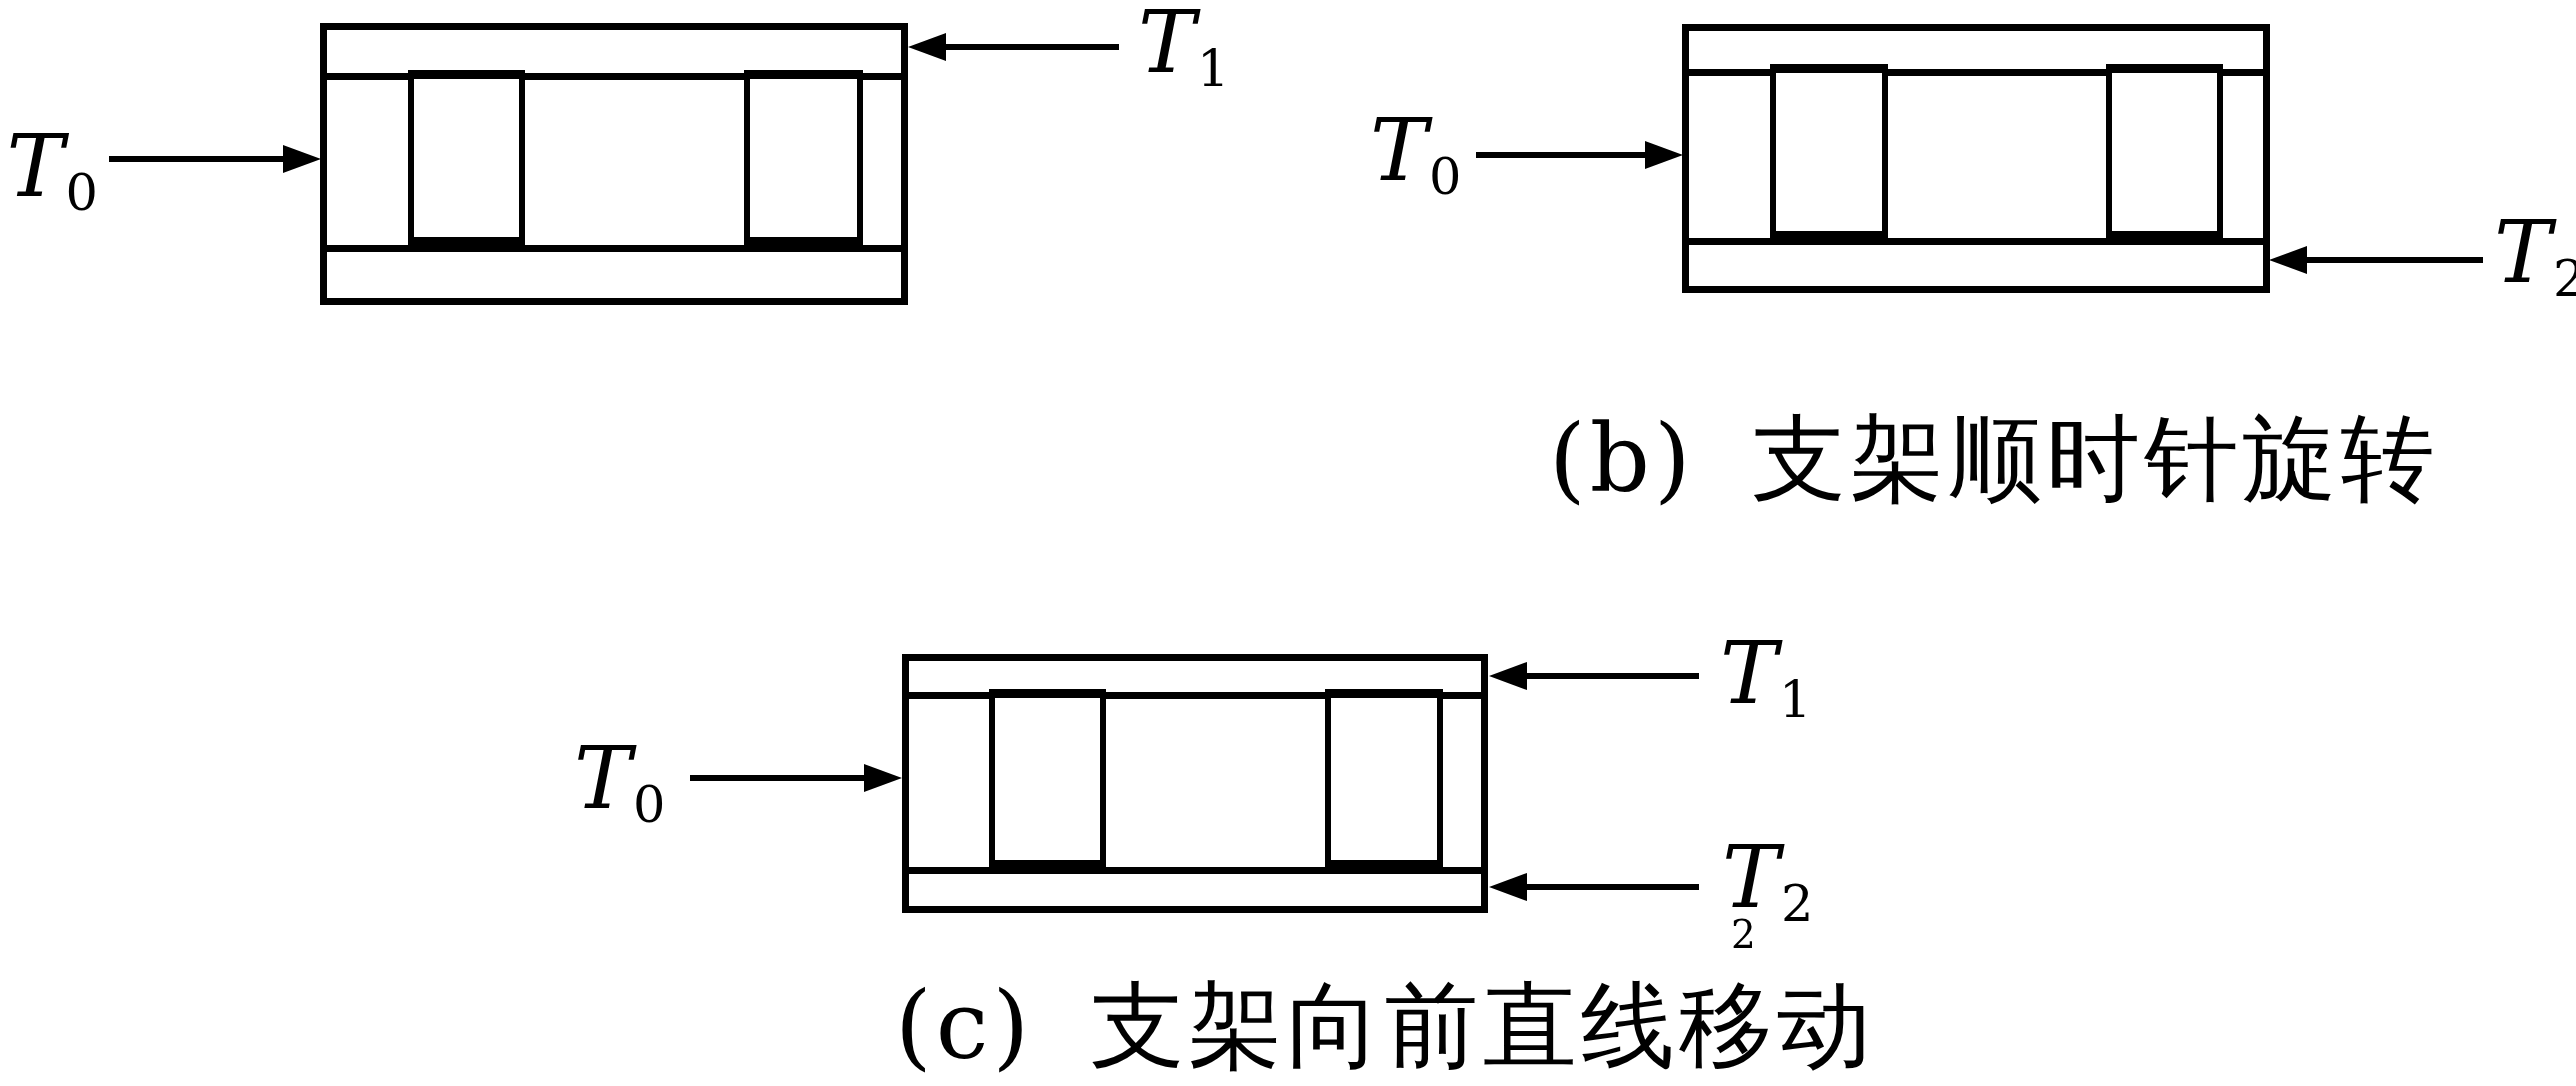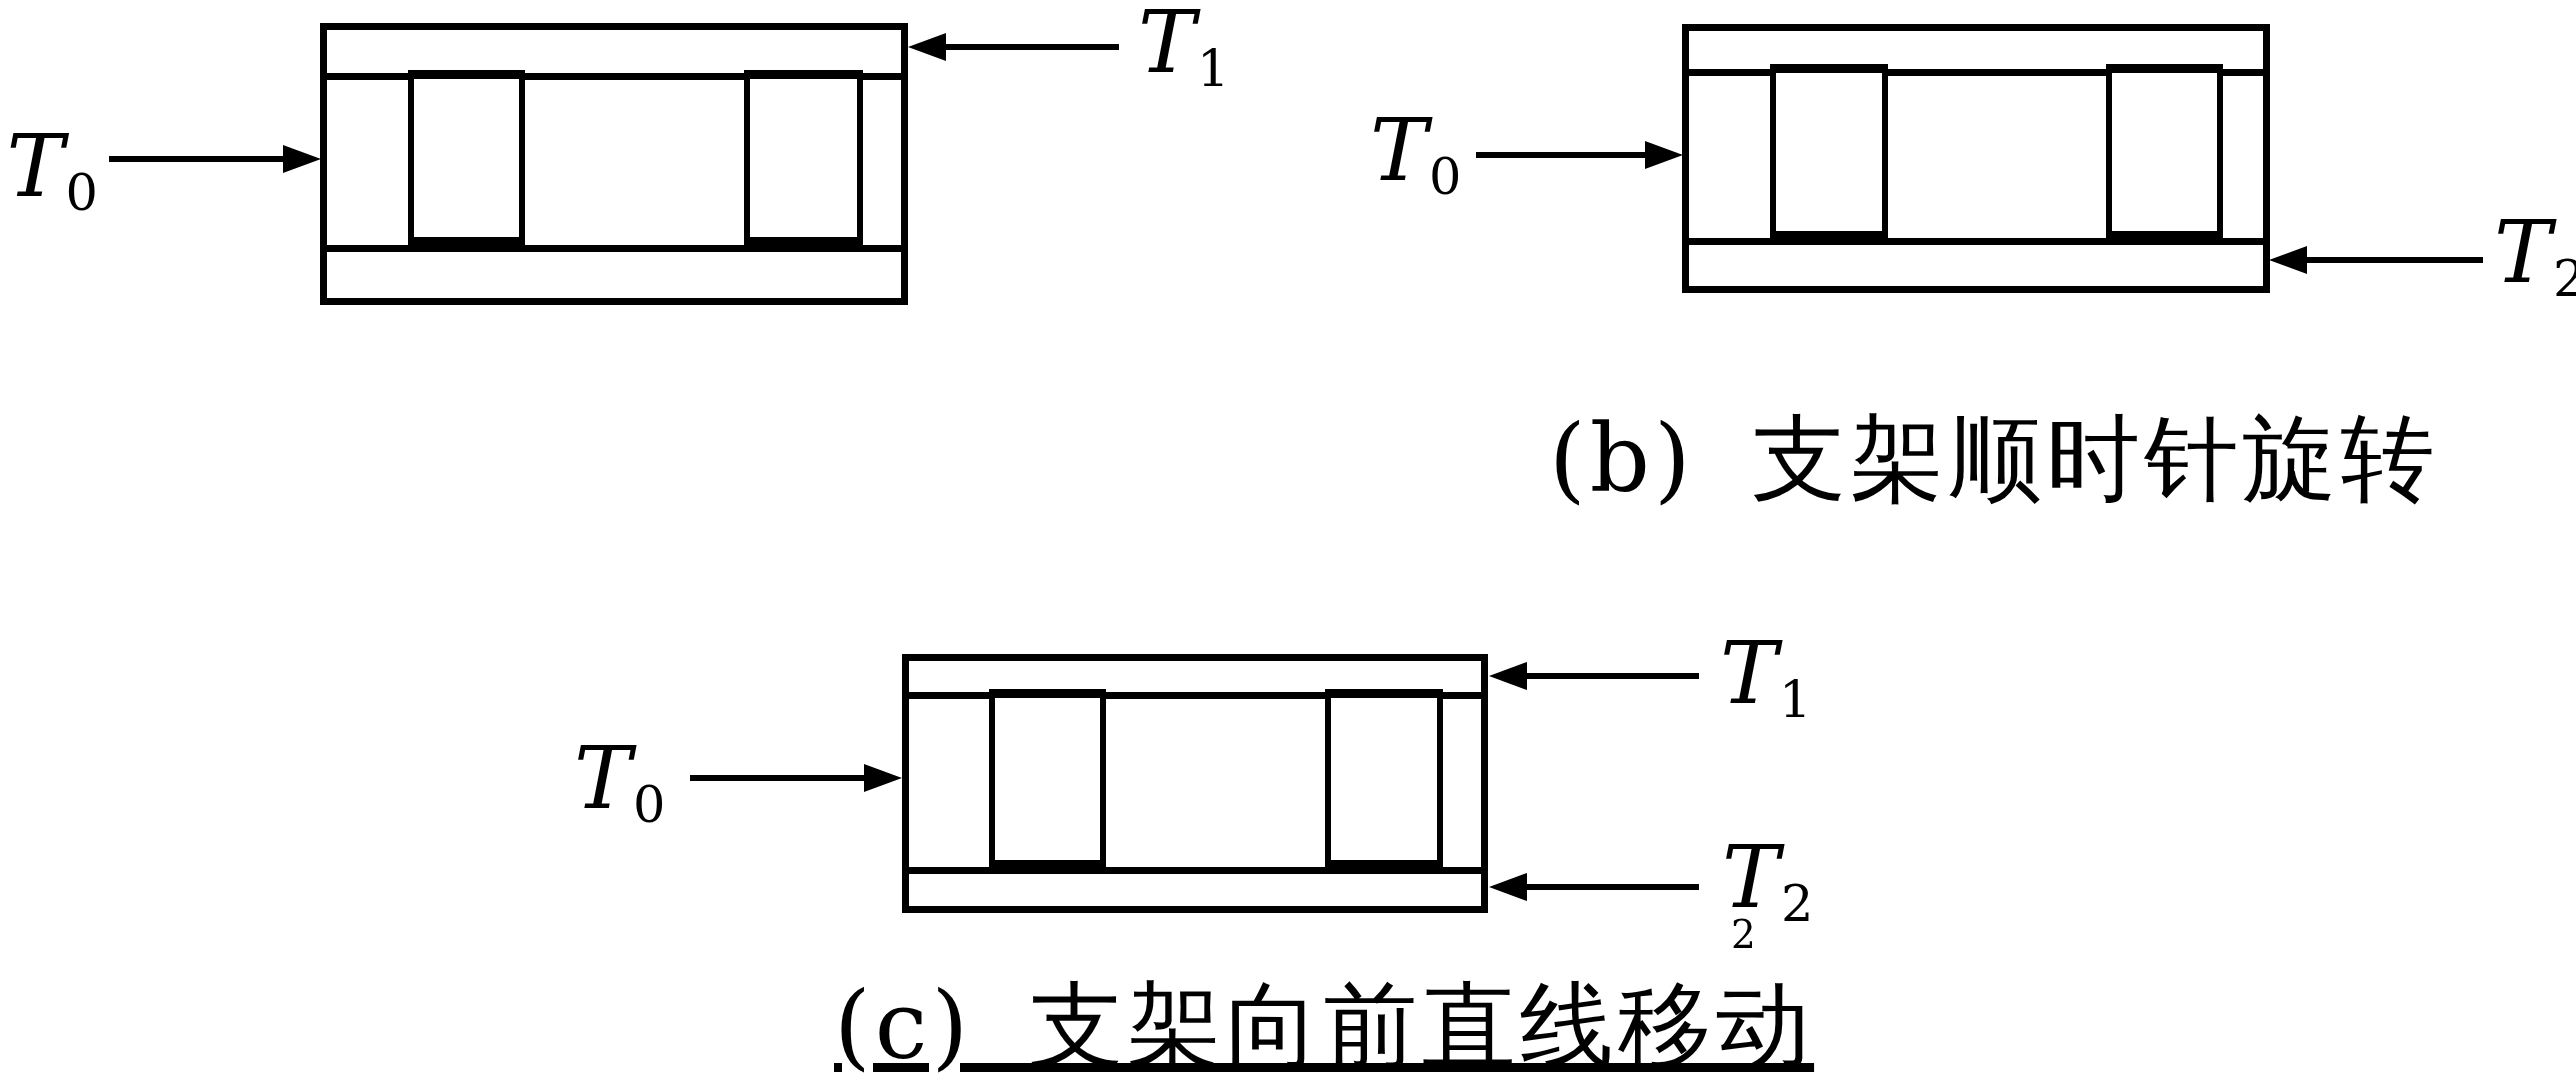--- a/index.html
+++ b/index.html
@@ -100,16 +100,16 @@
   </div>
 
   <span class="tlabel" style="left:1722px; top:830px;"><span class="base">T</span><sub>2</sub></span>
   <div class="arrow ar-left" style="left:1489px; top:873px; width:210px;">
     <div class="shaft"></div>
     <div class="head"></div>
   </div>
 
   <span class="stray-sub" style="left:1731px; top:915px;">2</span>
 
-  <div class="caption" style="left:834px; top:972px;text-decoration:underline;">(c) 支架向前直线移动</div>
+  <div class="caption" style="left:895px; top:972px;">(c) 支架向前直线移动</div>
 
 </div>
 
 
 </body></html>

